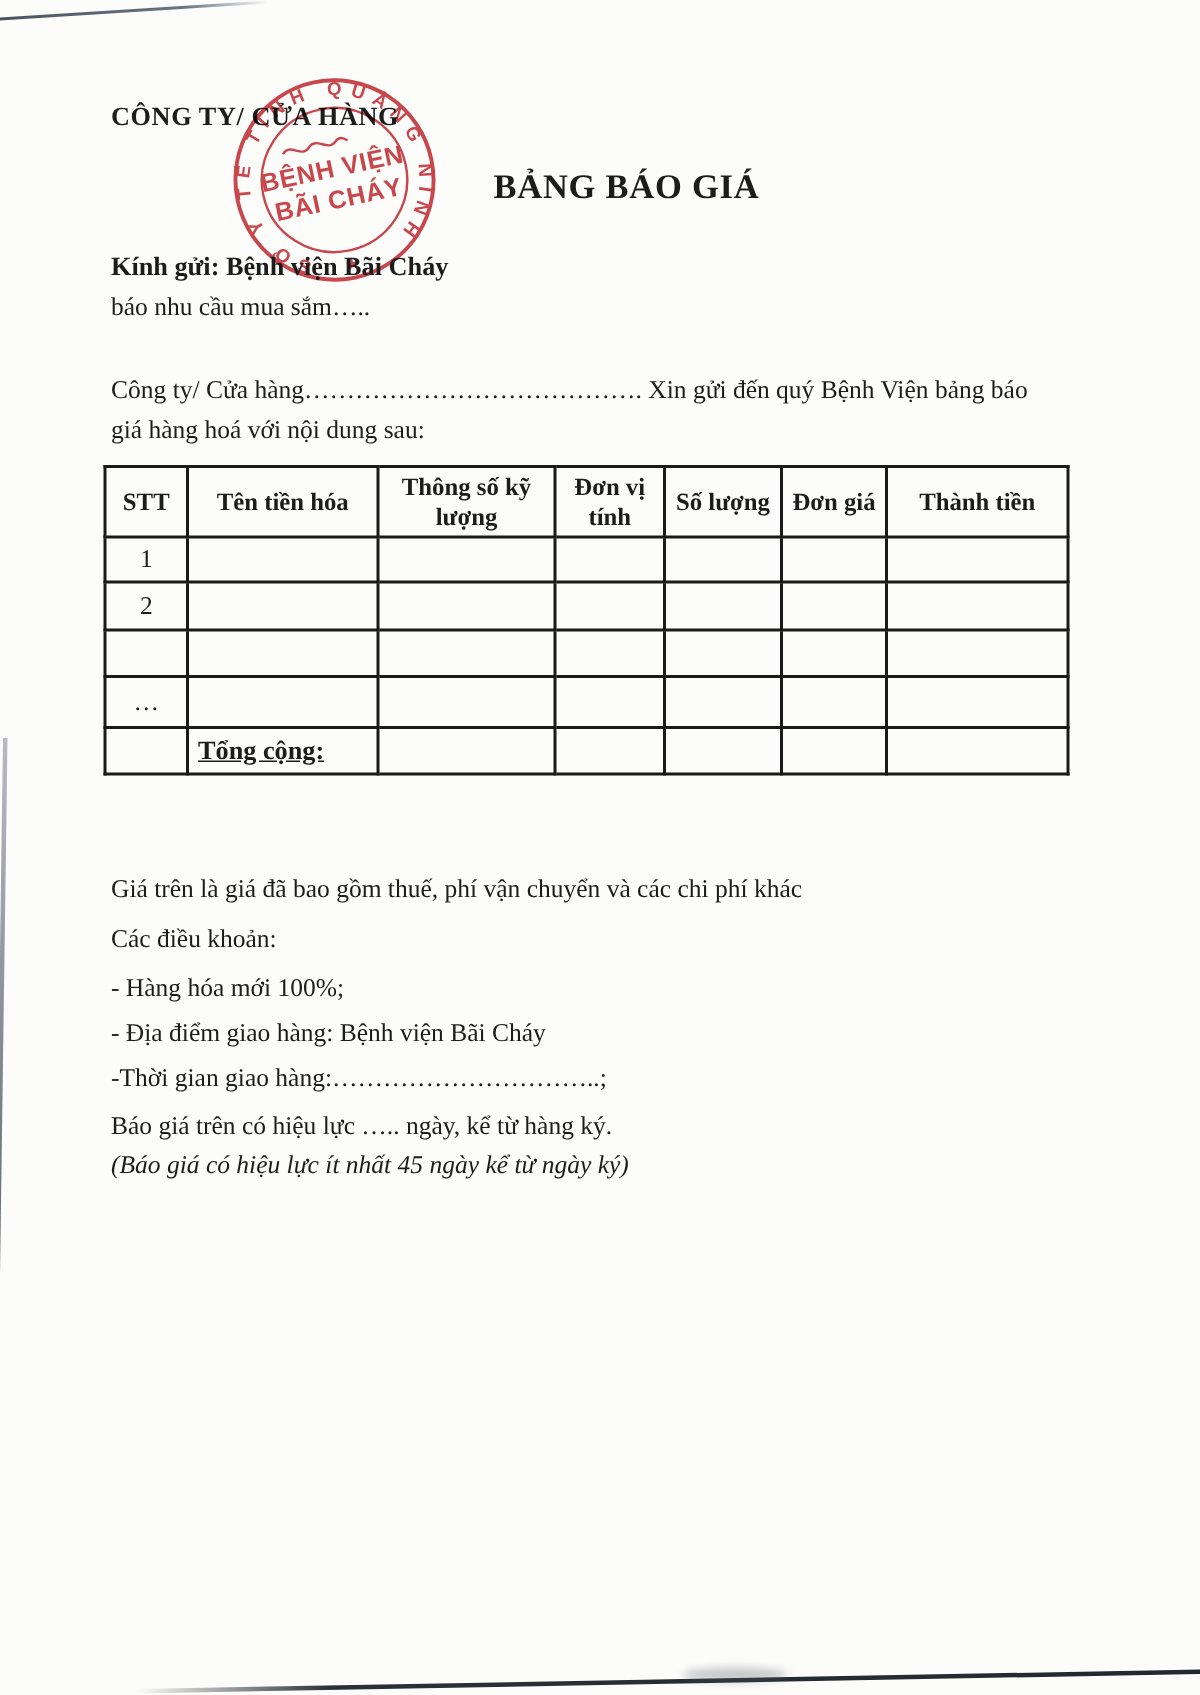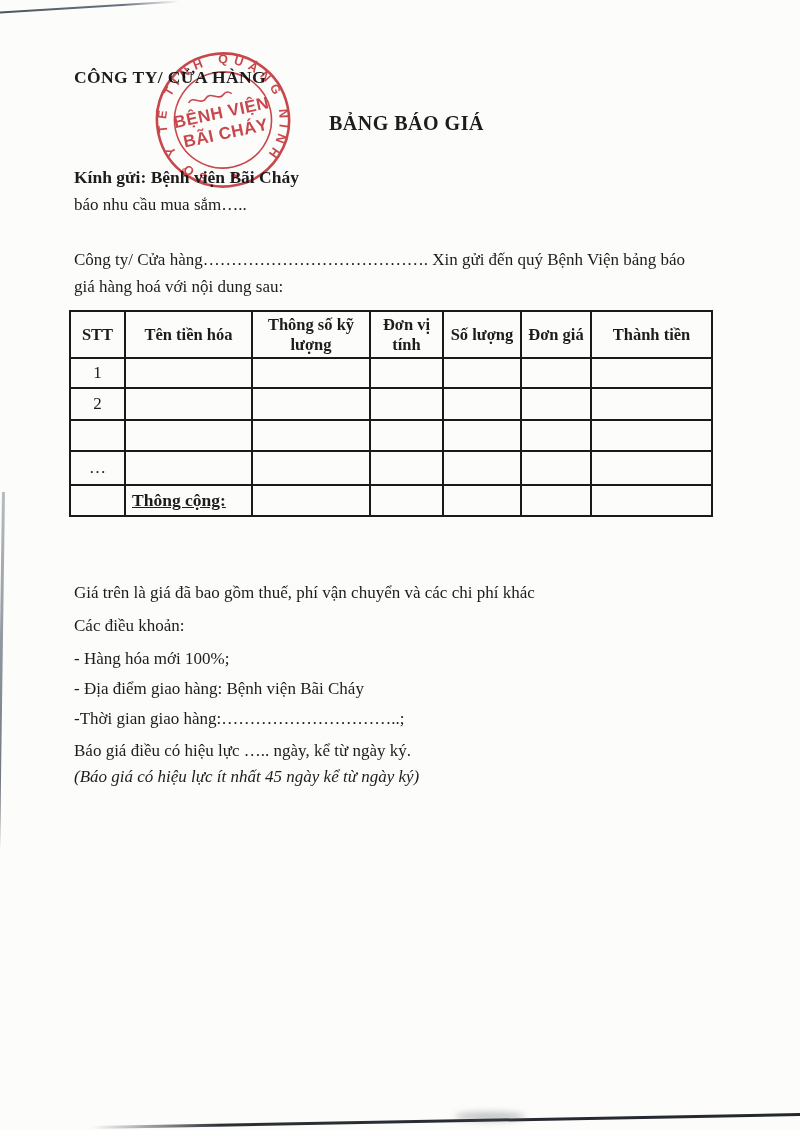--- a/index.html
+++ b/index.html
@@ -12,21 +12,21 @@
   .abs{position:absolute;}
 
   
   .edge-top{left:-6px;top:12px;width:185px;height:2px;background:linear-gradient(90deg,#4a525c,#6a7480 70%,rgba(120,130,140,0));transform:rotate(-3.6deg);transform-origin:left center;}
   .edge-left{left:2px;top:492px;width:3px;height:645px;background:linear-gradient(#b7bcc2,#596069 60%,#454c55);transform:rotate(0.8deg);transform-origin:top center;}
   .edge-bottom{left:92px;top:1126px;width:715px;height:3px;background:linear-gradient(90deg,rgba(60,65,70,0),#2b3036 18%,#23282e);transform:rotate(-1.05deg);transform-origin:left center;}
   .smudge{left:455px;top:1112px;width:70px;height:9px;background:rgba(90,95,100,.35);border-radius:50%;filter:blur(3px);}
 
   
   .company{left:74px;top:67px;font-size:17.5px;font-weight:bold;letter-spacing:.4px;}
-  .title{left:329px;top:112px;font-size:20px;font-weight:bold;letter-spacing:.5px;}
+  .title{left:329px;top:112px;font-size:23px;font-weight:bold;letter-spacing:.5px;}
   .recipient{left:74px;top:155px;font-size:17.5px;font-weight:bold;margin-top:12px;}
   .para{left:74px;width:670px;font-size:17px;line-height:27px;}
   .para1{top:191px;}
   .para2{top:246px;}
 
   
   .stamp{left:134px;top:31px;width:178px;height:178px;opacity:.85;mix-blend-mode:multiply;}
   .stamp text{fill:#c1272e;font-family:"Liberation Sans","DejaVu Sans",sans-serif;font-weight:bold;}
   .stamp .ring-t{font-size:12.5px;letter-spacing:5.5px;}
   .stamp .star{font-size:11px;text-anchor:middle;}
@@ -134,33 +134,33 @@
       <td>…</td>
       <td></td>
       <td></td>
       <td></td>
       <td></td>
       <td></td>
       <td></td>
     </tr>
     <tr class="r5">
       <td></td>
-      <td class="total">Thông cộng:</td>
+      <td class="total">Tổng cộng:</td>
       <td></td>
       <td></td>
       <td></td>
       <td></td>
       <td></td>
     </tr>
   </tbody>
     </table>
 
   <div class="abs terms">
     <div class="t t1">Giá trên là giá đã bao gồm thuế, phí vận chuyển và các chi phí khác</div>
     <div class="t t2">Các điều khoản:</div>
     <div class="t t3">- Hàng hóa mới 100%;</div>
     <div class="t t4">- Địa điểm giao hàng: Bệnh viện Bãi Cháy</div>
     <div class="t t5">-Thời gian giao hàng:…………………………..;</div>
-    <div class="t t6">Báo giá điều có hiệu lực ….. ngày, kể từ ngày ký.</div>
+    <div class="t t6">Báo giá trên có hiệu lực ….. ngày, kể từ hàng ký.</div>
     <div class="t t7">(Báo giá có hiệu lực ít nhất 45 ngày kể từ ngày ký)</div>
   </div>
 
 </div>
 
 </body></html>

